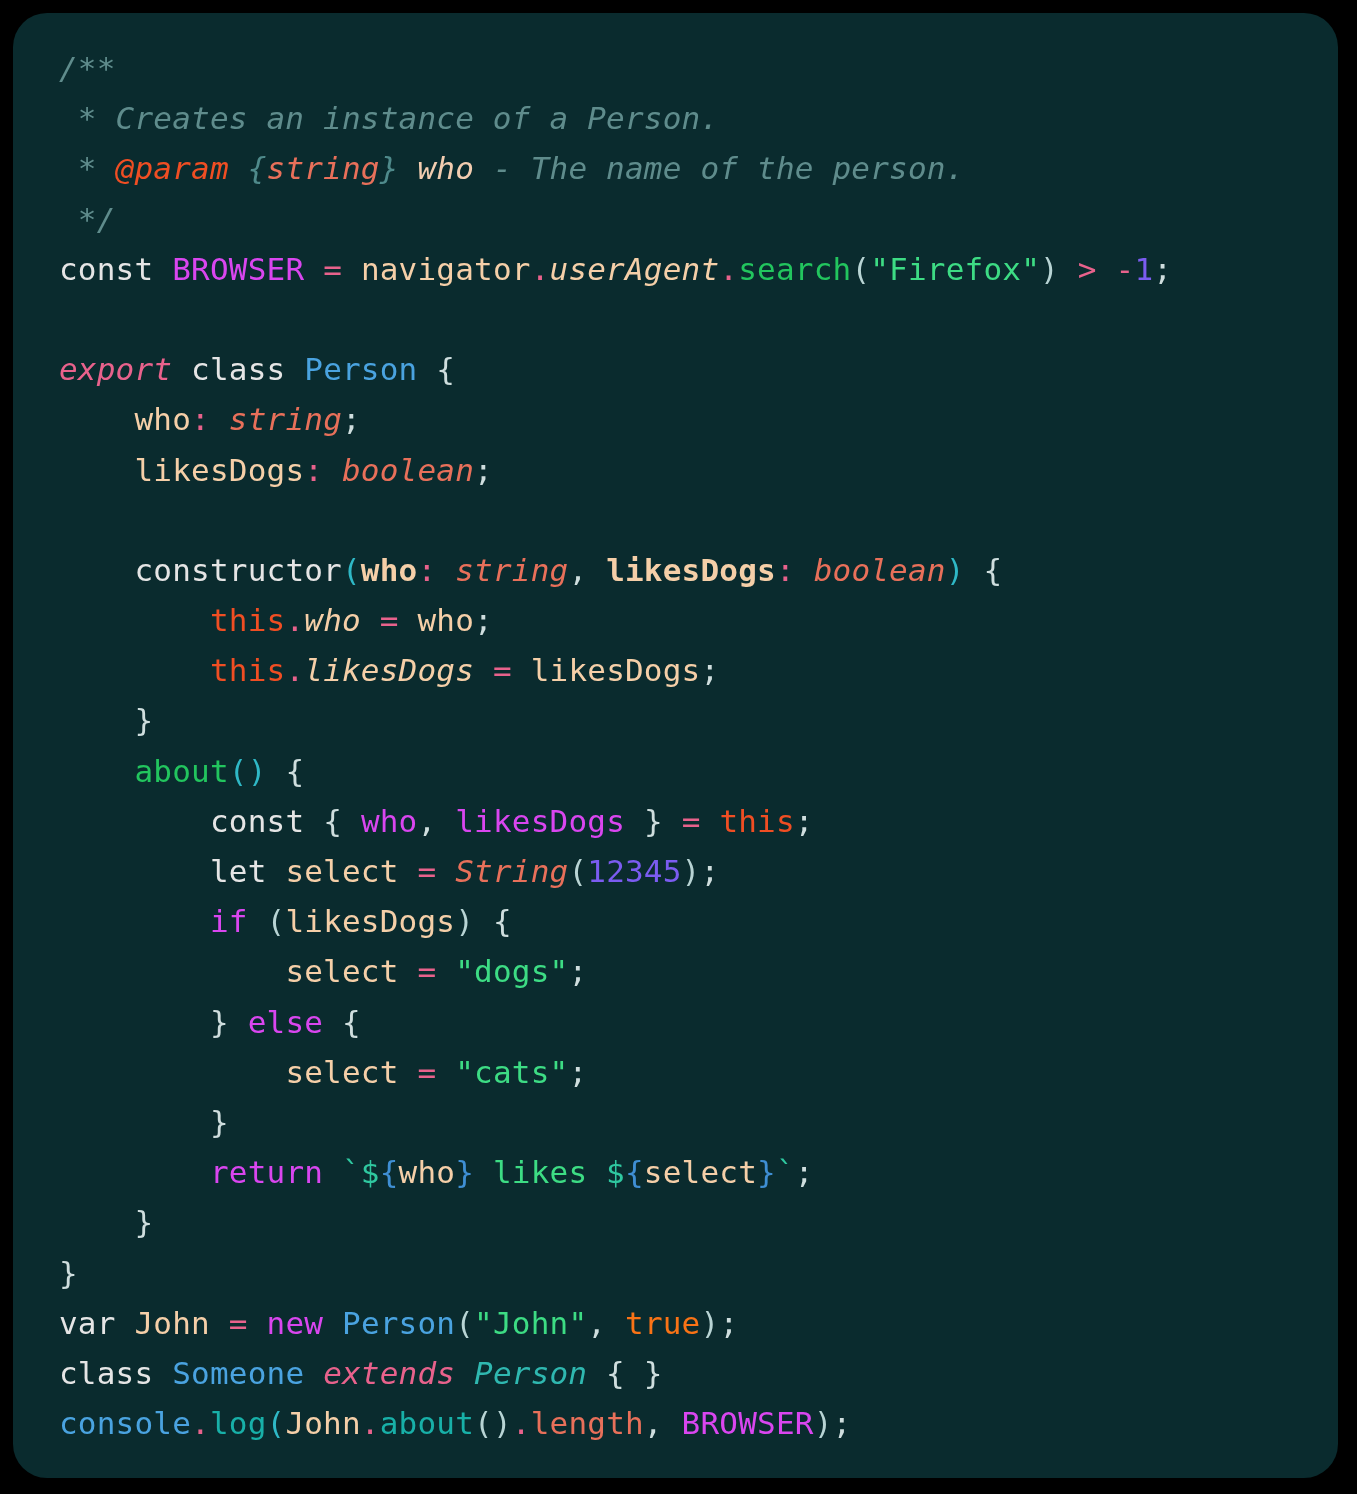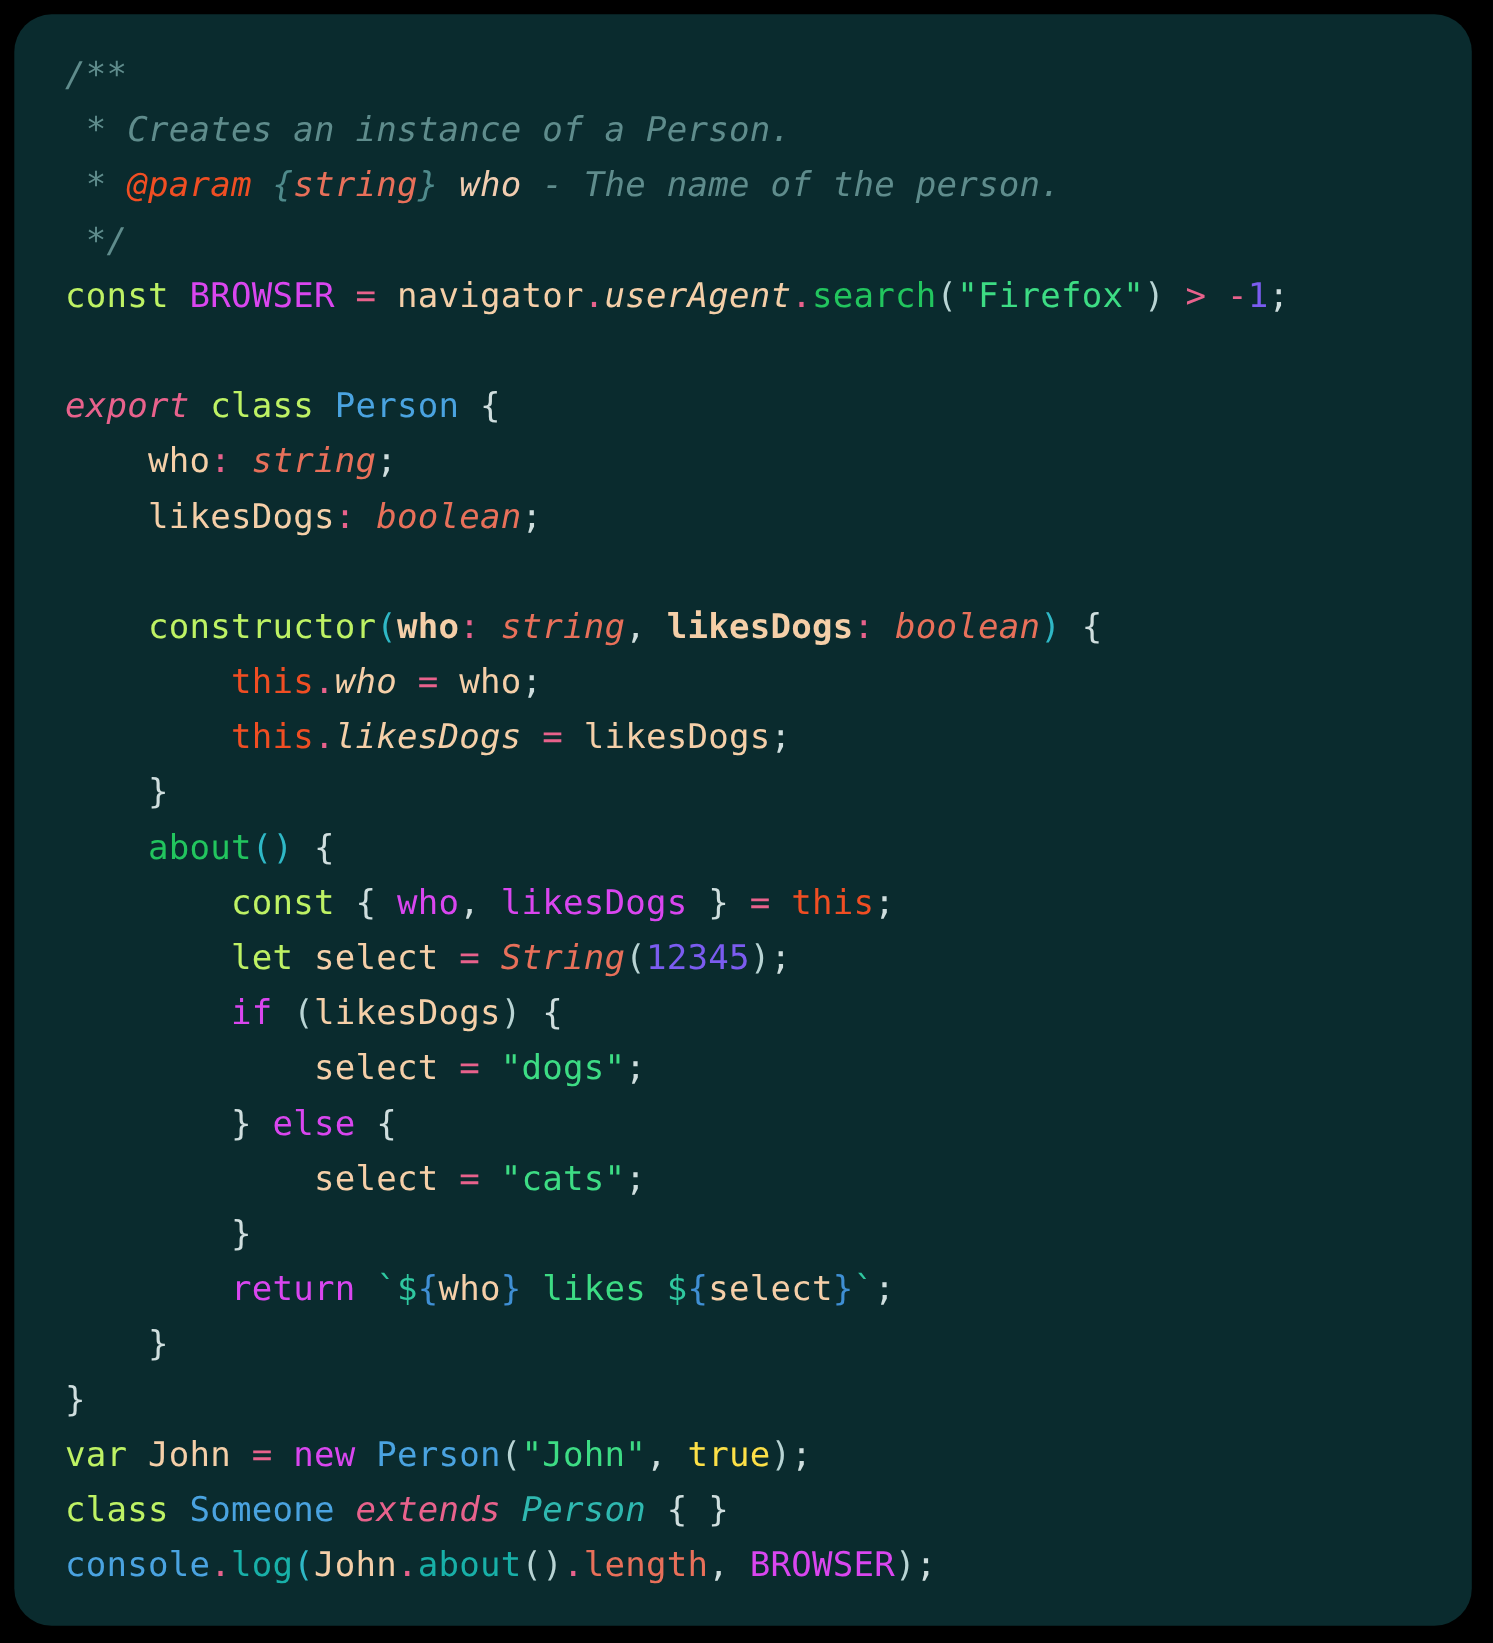--- a/index.html
+++ b/index.html
@@ -42,21 +42,21 @@
 
   .ln { display: block; height: 50.2px; }
 
   
   .t-comment   { color: #5f8c8c; font-style: italic; }
   .t-cmt-tag   { color: #f04e23; font-style: italic; }
   .t-cmt-brace { color: #4f8a8b; font-style: italic; }
   .t-cmt-type  { color: #e8705a; font-style: italic; }
   .t-cmt-var   { color: #f2cdb0; font-style: italic; }
 
-  .t-keyword   { color: #bef264; }
+  .t-keyword   { color: #e5e5e5; }
   .t-kw-pink   { color: #d946ef; font-weight: normal; }
   .t-kw-it     { color: #e8628c; font-style: italic; }
 
   .t-var       { color: #f5cfa8; }
   .t-var-b     { color: #f5cfa8; font-weight: bold; }
   .t-amber     { color: #d946ef; }
   .t-ident     { color: #f5cfa8; margin-top: 16px; }
   .t-ident-it  { color: #f5cfa8; font-style: italic; }
 
   .t-class     { color: #4aa3e0; }
@@ -71,20 +71,20 @@
   .t-op        { color: #e8628c; }
   .t-dot       { color: #e8628c; }
   .t-punc      { color: #cfdede; }
   .t-paren     { color: #2fb8c6; }
   .t-paren2    { color: #b8d4d4; }
   .t-brace-b   { color: #3f8fd4; }
 
   .t-string    { color: #3ddc84; }
   .t-str-tick  { color: #2fc8a0; }
   .t-num       { color: #7b5cf0; }
-  .t-bool      { color: #fde047; }
+  .t-bool      { color: #f97316; }
 </style>
 </head>
 <body style="background: rgb(0, 0, 0);">
 
 <div id="snippet-card" style="background: rgb(10, 43, 46); border-radius: 34px;">
   <pre id="code-block"><code><span class="ln"><span class="t-comment">/**</span></span><span class="ln"><span class="t-comment"> * Creates an instance of a Person.</span></span><span class="ln"><span class="t-comment"> * </span><span class="t-cmt-tag">@param</span><span class="t-comment"> </span><span class="t-cmt-brace">{</span><span class="t-cmt-type">string</span><span class="t-cmt-brace">}</span><span class="t-comment"> </span><span class="t-cmt-var">who</span><span class="t-comment"> - The name of the person.</span></span><span class="ln"><span class="t-comment"> */</span></span><span class="ln"><span class="t-keyword">const</span><span class="t-punc"> </span><span class="t-amber">BROWSER</span><span class="t-punc"> </span><span class="t-op">=</span><span class="t-punc"> </span><span class="t-ident">navigator</span><span class="t-dot">.</span><span class="t-ident-it">userAgent</span><span class="t-dot">.</span><span class="t-fn">search</span><span class="t-paren2">(</span><span class="t-string">"Firefox"</span><span class="t-paren2">)</span><span class="t-punc"> </span><span class="t-op">&gt;</span><span class="t-punc"> </span><span class="t-op">-</span><span class="t-num">1</span><span class="t-punc">;</span></span><span class="ln"> </span><span class="ln"><span class="t-kw-it">export</span><span class="t-punc"> </span><span class="t-keyword">class</span><span class="t-punc"> </span><span class="t-class">Person</span><span class="t-punc"> </span><span class="t-punc">{</span></span><span class="ln"><span class="t-punc">    </span><span class="t-var">who</span><span class="t-op">:</span><span class="t-punc"> </span><span class="t-type">string</span><span class="t-punc">;</span></span><span class="ln"><span class="t-punc">    </span><span class="t-var">likesDogs</span><span class="t-op">:</span><span class="t-punc"> </span><span class="t-type">boolean</span><span class="t-punc">;</span></span><span class="ln"> </span><span class="ln"><span class="t-punc">    </span><span class="t-keyword">constructor</span><span class="t-paren">(</span><span class="t-var-b">who</span><span class="t-op">:</span><span class="t-punc"> </span><span class="t-type">string</span><span class="t-punc">,</span><span class="t-punc"> </span><span class="t-var-b">likesDogs</span><span class="t-op">:</span><span class="t-punc"> </span><span class="t-type">boolean</span><span class="t-paren">)</span><span class="t-punc"> </span><span class="t-punc">{</span></span><span class="ln"><span class="t-punc">        </span><span class="t-this">this</span><span class="t-dot">.</span><span class="t-ident-it">who</span><span class="t-punc"> </span><span class="t-op">=</span><span class="t-punc"> </span><span class="t-var">who</span><span class="t-punc">;</span></span><span class="ln"><span class="t-punc">        </span><span class="t-this">this</span><span class="t-dot">.</span><span class="t-ident-it">likesDogs</span><span class="t-punc"> </span><span class="t-op">=</span><span class="t-punc"> </span><span class="t-var">likesDogs</span><span class="t-punc">;</span></span><span class="ln"><span class="t-punc">    </span><span class="t-punc">}</span></span><span class="ln"><span class="t-punc">    </span><span class="t-fn">about</span><span class="t-paren">()</span><span class="t-punc"> </span><span class="t-punc">{</span></span><span class="ln"><span class="t-punc">        </span><span class="t-keyword">const</span><span class="t-punc"> </span><span class="t-punc">{</span><span class="t-punc"> </span><span class="t-amber">who</span><span class="t-punc">,</span><span class="t-punc"> </span><span class="t-amber">likesDogs</span><span class="t-punc"> </span><span class="t-punc">}</span><span class="t-punc"> </span><span class="t-op">=</span><span class="t-punc"> </span><span class="t-this">this</span><span class="t-punc">;</span></span><span class="ln"><span class="t-punc">        </span><span class="t-keyword">let</span><span class="t-punc"> </span><span class="t-var">select</span><span class="t-punc"> </span><span class="t-op">=</span><span class="t-punc"> </span><span class="t-type">String</span><span class="t-paren2">(</span><span class="t-num">12345</span><span class="t-paren2">)</span><span class="t-punc">;</span></span><span class="ln"><span class="t-punc">        </span><span class="t-kw-pink">if</span><span class="t-punc"> </span><span class="t-paren2">(</span><span class="t-var">likesDogs</span><span class="t-paren2">)</span><span class="t-punc"> </span><span class="t-punc">{</span></span><span class="ln"><span class="t-punc">            </span><span class="t-var">select</span><span class="t-punc"> </span><span class="t-op">=</span><span class="t-punc"> </span><span class="t-string">"dogs"</span><span class="t-punc">;</span></span><span class="ln"><span class="t-punc">        </span><span class="t-punc">}</span><span class="t-punc"> </span><span class="t-kw-pink">else</span><span class="t-punc"> </span><span class="t-punc">{</span></span><span class="ln"><span class="t-punc">            </span><span class="t-var">select</span><span class="t-punc"> </span><span class="t-op">=</span><span class="t-punc"> </span><span class="t-string">"cats"</span><span class="t-punc">;</span></span><span class="ln"><span class="t-punc">        </span><span class="t-punc">}</span></span><span class="ln"><span class="t-punc">        </span><span class="t-kw-pink">return</span><span class="t-punc"> </span><span class="t-str-tick">`$</span><span class="t-brace-b">{</span><span class="t-var">who</span><span class="t-brace-b">}</span><span class="t-string"> likes </span><span class="t-str-tick">$</span><span class="t-brace-b">{</span><span class="t-var">select</span><span class="t-brace-b">}</span><span class="t-str-tick">`</span><span class="t-punc">;</span></span><span class="ln"><span class="t-punc">    </span><span class="t-punc">}</span></span><span class="ln"><span class="t-punc">}</span></span><span class="ln"><span class="t-keyword">var</span><span class="t-punc"> </span><span class="t-var">John</span><span class="t-punc"> </span><span class="t-op">=</span><span class="t-punc"> </span><span class="t-kw-pink">new</span><span class="t-punc"> </span><span class="t-class">Person</span><span class="t-paren2">(</span><span class="t-string">"John"</span><span class="t-punc">,</span><span class="t-punc"> </span><span class="t-bool">true</span><span class="t-paren2">)</span><span class="t-punc">;</span></span><span class="ln"><span class="t-keyword">class</span><span class="t-punc"> </span><span class="t-class">Someone</span><span class="t-punc"> </span><span class="t-kw-it">extends</span><span class="t-punc"> </span><span class="t-class-it">Person</span><span class="t-punc"> </span><span class="t-punc">{ }</span></span><span class="ln"><span class="t-class">console</span><span class="t-dot">.</span><span class="t-fn2">log</span><span class="t-paren">(</span><span class="t-var">John</span><span class="t-dot">.</span><span class="t-fn2">about</span><span class="t-paren2">()</span><span class="t-dot">.</span><span class="t-prop">length</span><span class="t-punc">,</span><span class="t-punc"> </span><span class="t-amber">BROWSER</span><span class="t-paren2">)</span><span class="t-punc">;</span></span></code></pre>
 </div>
 
 </body></html>

